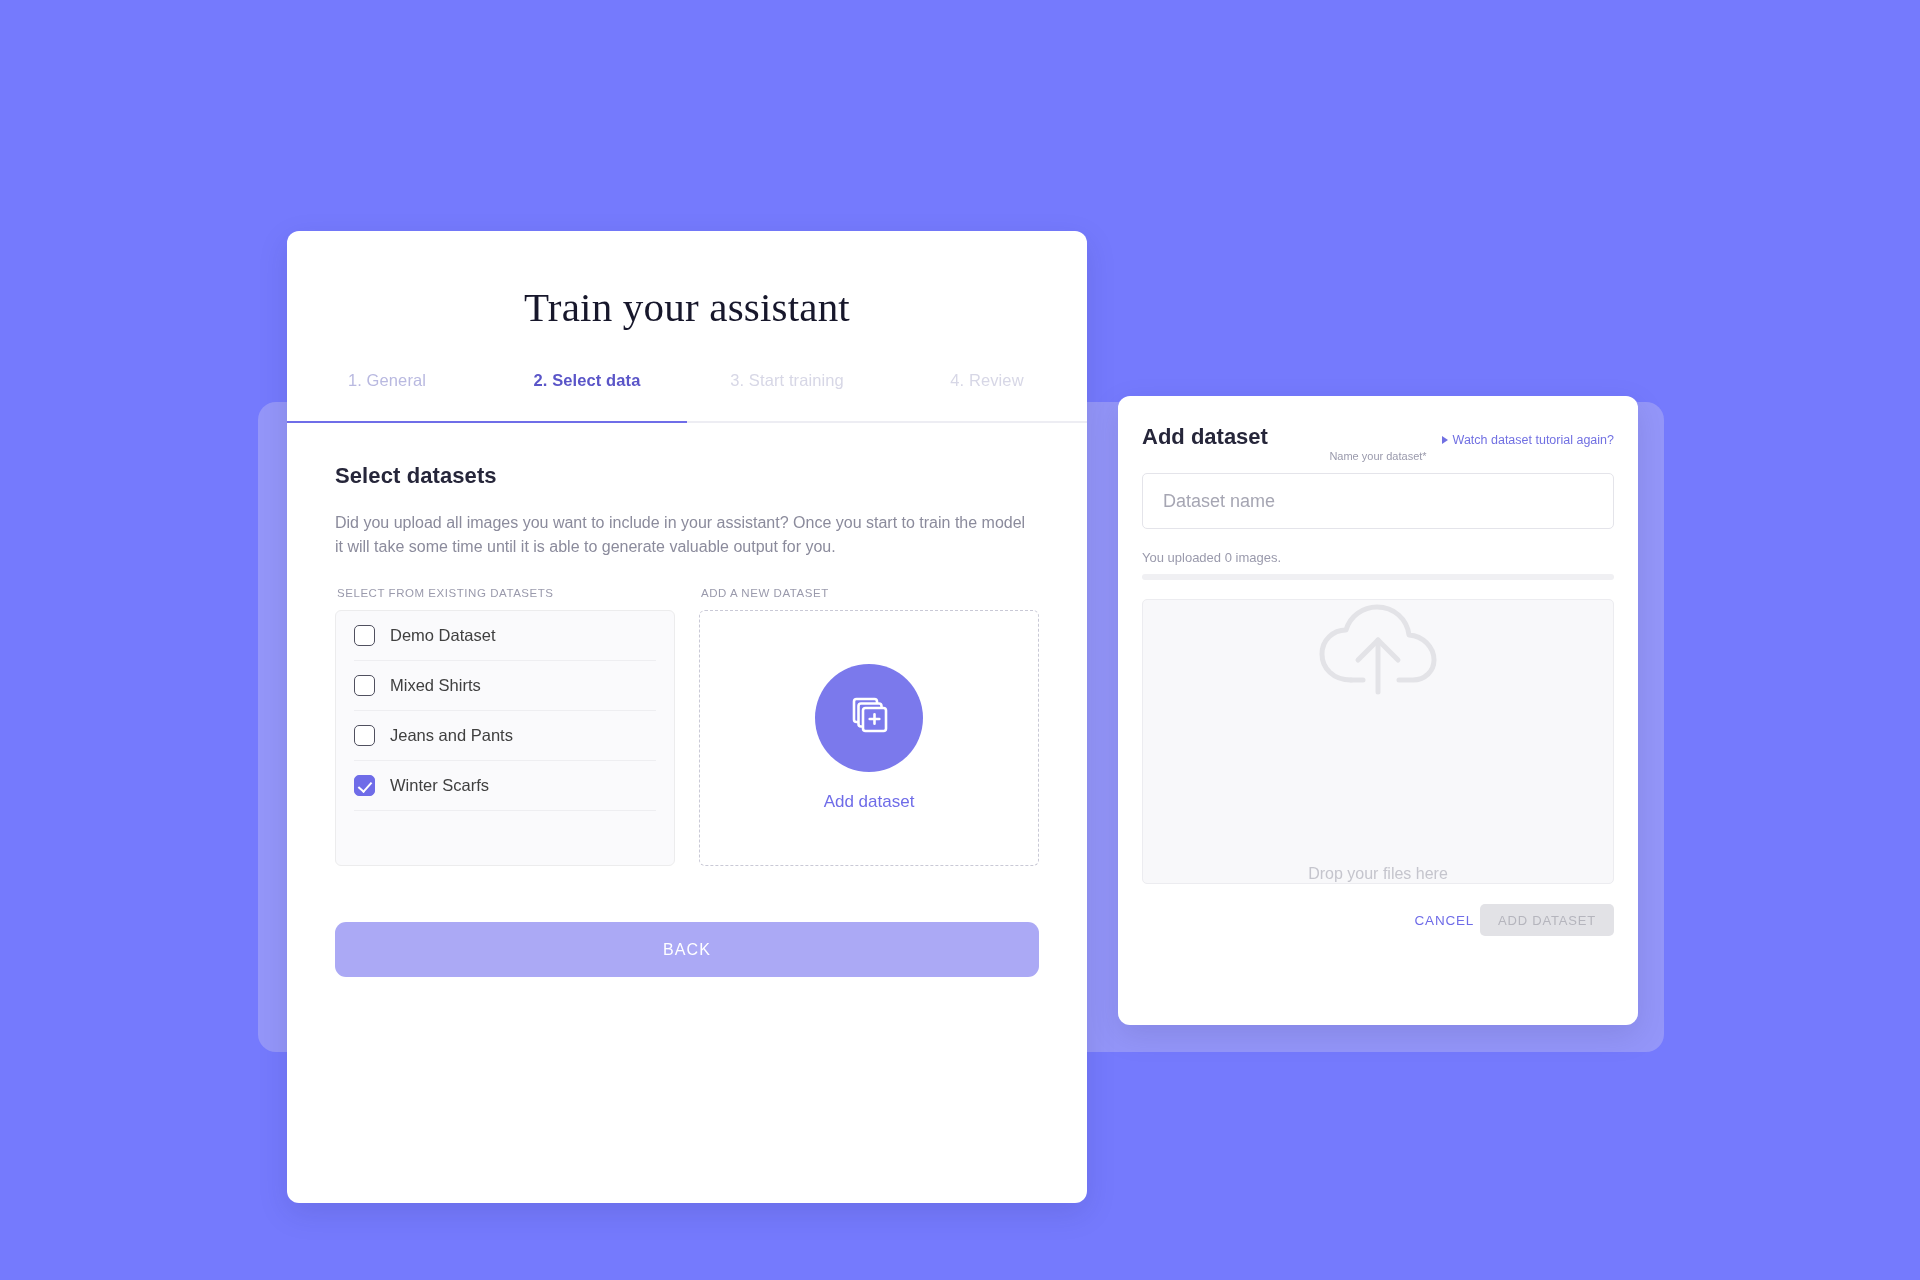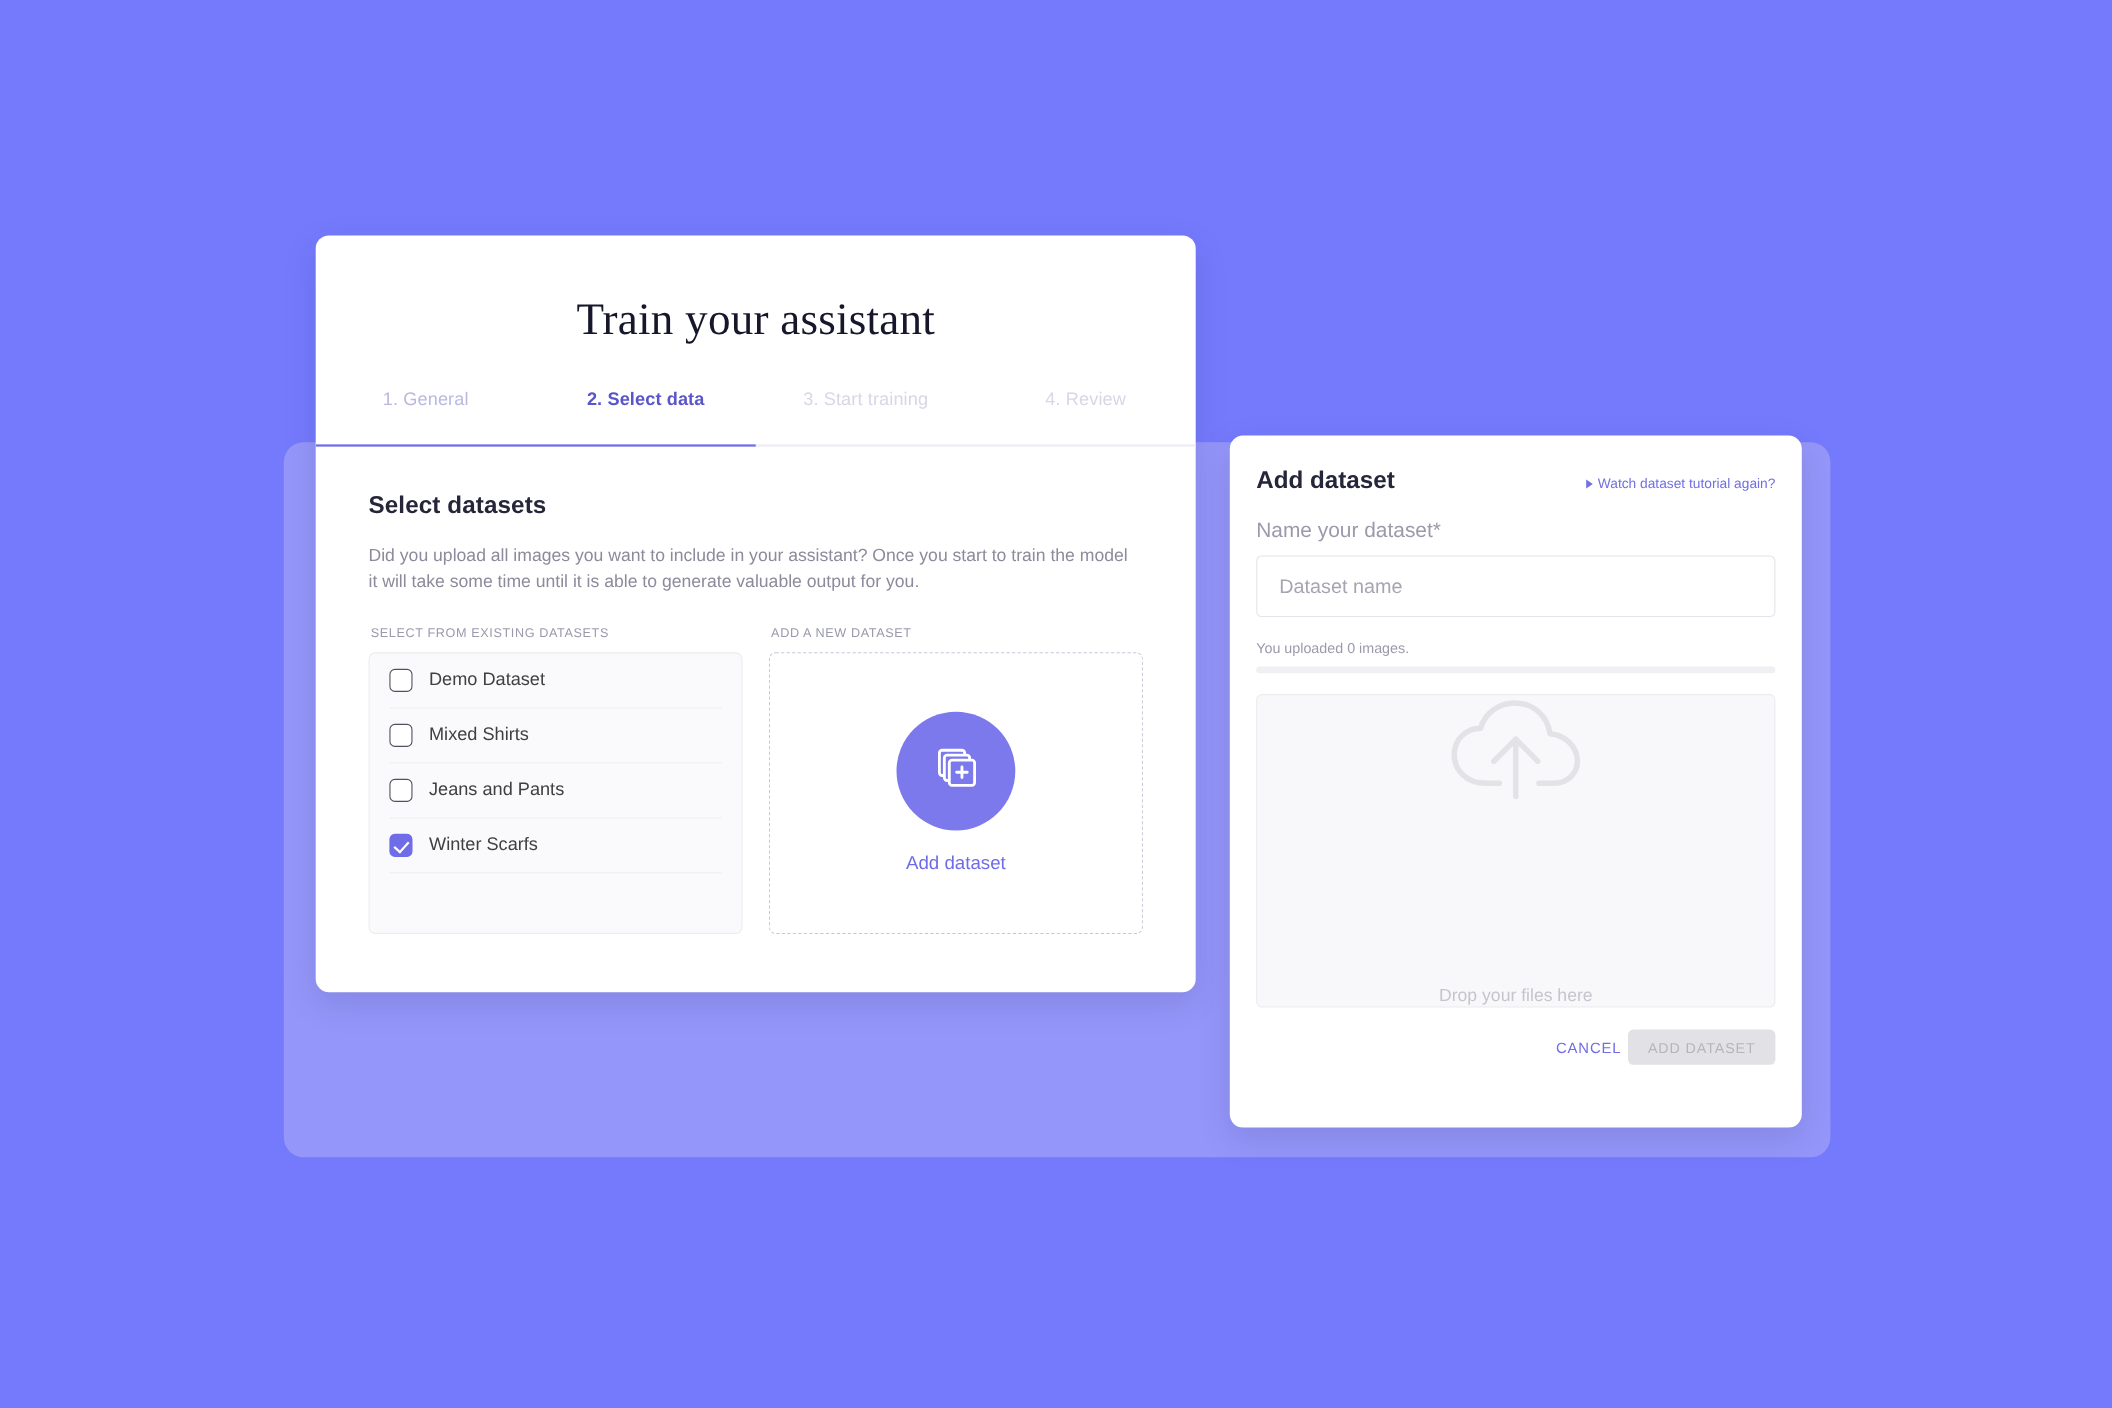--- a/index.html
+++ b/index.html
@@ -27,23 +27,23 @@
     height: 650px;
     background: #a8a8f7;
     border-radius: 18px;
     opacity: .62;
   }
 
   
   .main-card {
     position: absolute;
     left: 287px;
-    top: 214px;
+    top: 231px;
     width: 800px;
-    height: 688px;
+    height: 972px;
     background: #ffffff;
     border-radius: 12px;
     box-shadow: 0 10px 30px rgba(40, 40, 90, .13);
     overflow: hidden;
   }
 
   .main-title {
     text-align: center;
     font-family: "Liberation Serif", "DejaVu Serif", serif;
     font-size: 41px;
@@ -234,23 +234,23 @@
     gap: 5px;
   }
   .play-tri {
     width: 0; height: 0;
     border-left: 6px solid #7170e2;
     border-top: 4px solid transparent;
     border-bottom: 4px solid transparent;
   }
 
   .field-label {
-    margin-top: 22px;
-    font-size: 19px;
+    font-size: 11px;
     color: #9a9aac;
+    text-align: center;
   }
   .text-input {
     margin-top: 11px;
     width: 100%;
     height: 56px;
     border: 1px solid #e4e4ea;
     border-radius: 5px;
     padding: 14px 20px;
     font-size: 18px;
     color: #31313f;

